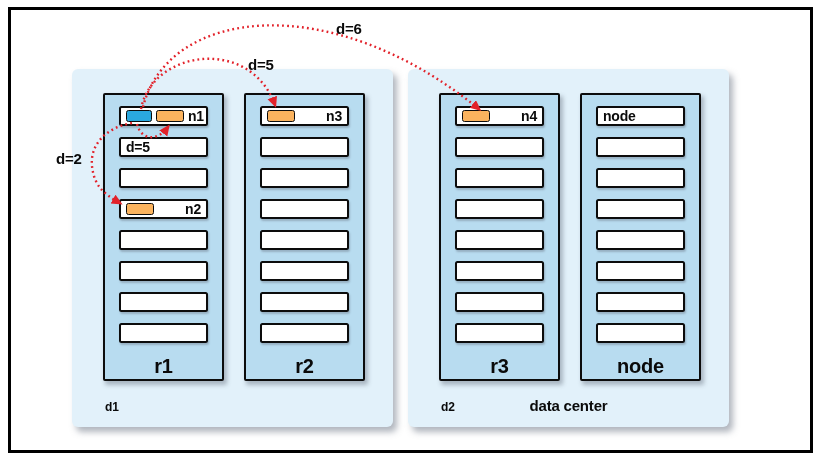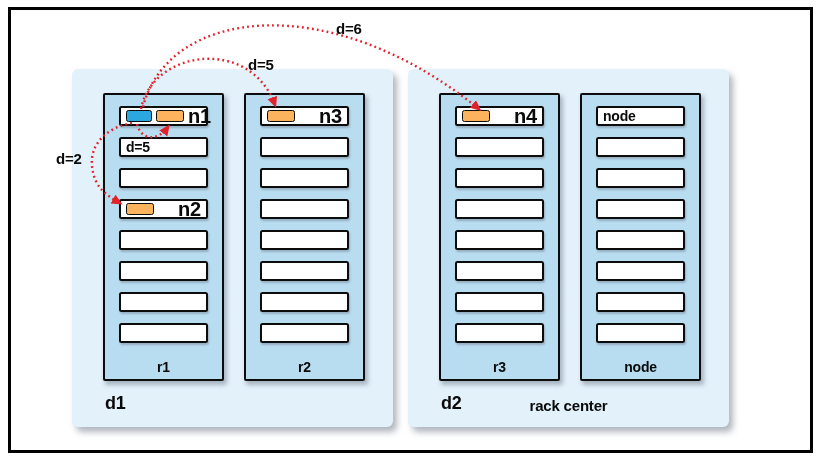--- a/index.html
+++ b/index.html
@@ -27,32 +27,32 @@
   }
   .rack-0{left:31px}
   .rack-1{left:172px}
   .slot{
     height:20px;min-height:20px;box-sizing:border-box;
     background:var(--slot-bg,#fff);border:2px solid #0c0c0c;border-radius:2.5px;
     margin-bottom:11px;display:flex;align-items:center;padding:0 5px;
     box-shadow:1px 2px 2px rgba(100,110,125,.4);
   }
   .ctext{flex:1;font-weight:bold;font-size:14px;line-height:1;letter-spacing:-.2px}
-  .slabel{margin-left:auto;font-weight:bold;font-size:20px;line-height:1;letter-spacing:-.2px}
+  .slabel{margin-left:auto;font-weight:bold;font-size:14px;line-height:1;letter-spacing:-.2px}
   .nbox{
     display:inline-block;height:12px;box-sizing:border-box;
     border:1.5px solid #0c0c0c;border-radius:2.5px;margin-right:4px;flex:none;
   }
   .nbox.blue{width:26px;background:var(--node-blue,#2aa8df)}
   .nbox.orange{width:28px;background:var(--node-orange,#fbb35e)}
   .rack-label{
     flex:1;display:flex;align-items:center;justify-content:center;
-    font-weight:bold;font-size:14px;letter-spacing:-.2px;
+    font-weight:bold;font-size:20px;letter-spacing:-.2px;
   }
-  .dc-label{position:absolute;left:33px;bottom:13px;font-weight:bold;font-size:18px;letter-spacing:-.2px}
+  .dc-label{position:absolute;left:33px;bottom:13px;font-weight:bold;font-size:12px;letter-spacing:-.2px}
   .dc-caption{position:absolute;left:0;right:0;bottom:13px;text-align:center;font-weight:bold;font-size:15px;letter-spacing:-.2px}
   .arc-label{position:absolute;font-weight:bold;font-size:15px;letter-spacing:-.2px;z-index:6}
   .lbl-d6{left:336px;top:20px}
   .lbl-d4{left:248px;top:56px}
   .lbl-d2{left:56px;top:150px}
   svg.arcs{position:absolute;left:0;top:0;z-index:5;pointer-events:none}
   .arcpath{fill:none;stroke:var(--arc-red,#e2222a);stroke-width:2.4;stroke-dasharray:1.8 3.2;stroke-linecap:butt}
   #arrowhead path{fill:var(--arc-red,#e2222a)}
 </style>
 </head>
@@ -121,21 +121,21 @@
           <div class="slot"></div>
           <div class="slot"></div>
           <div class="slot"></div>
           <div class="slot"></div>
           <div class="slot"></div>
           <div class="slot"></div>
           <div class="slot"></div>
           <div class="rack-label">node</div>
         </div>
         <div class="dc-label">d2</div>
-        <div class="dc-caption">rack center</div>
+        <div class="dc-caption">data center</div>
       </div>
     </div>
 
   <div class="arc-label lbl-d6">d=6</div>
   <div class="arc-label lbl-d4">d=5</div>
   <div class="arc-label lbl-d2">d=2</div>
 
   <svg class="arcs" width="816" height="465" viewBox="0 0 816 465">
     <defs>
       <marker id="arrowhead" markerUnits="userSpaceOnUse" markerWidth="14" markerHeight="12" refX="8" refY="5" orient="auto">

